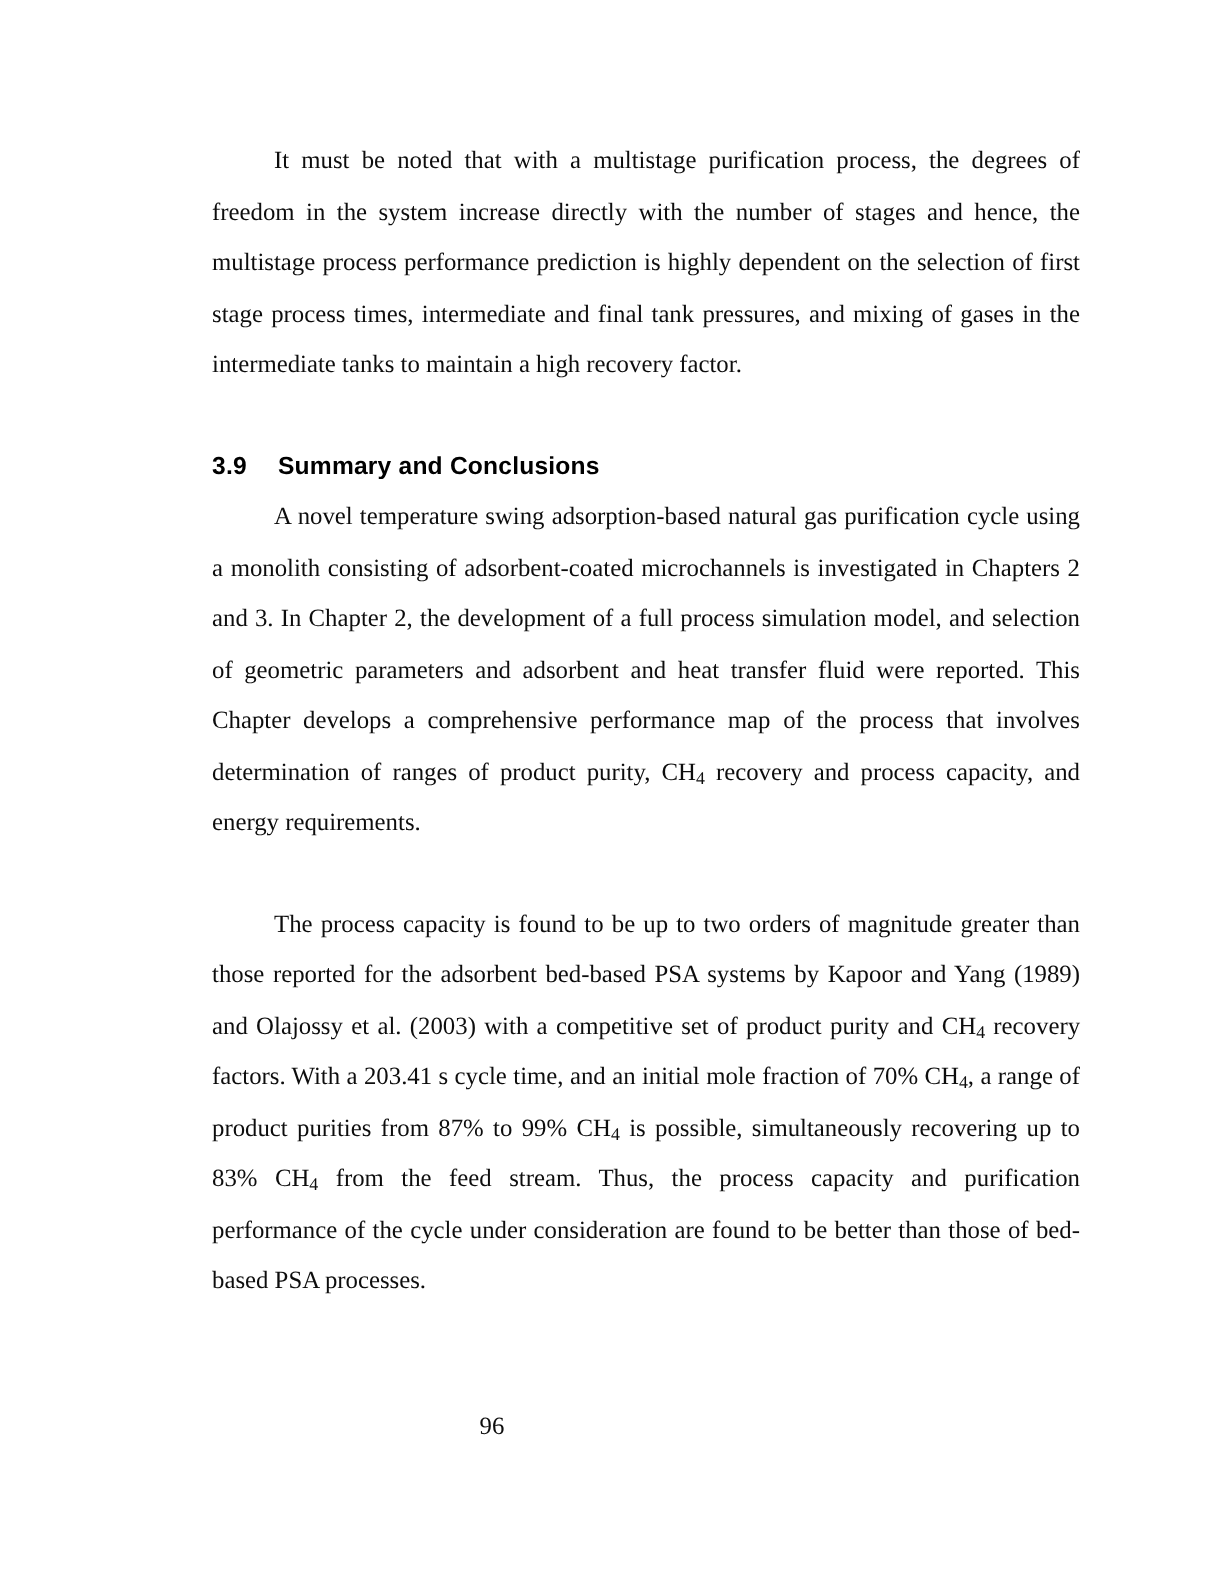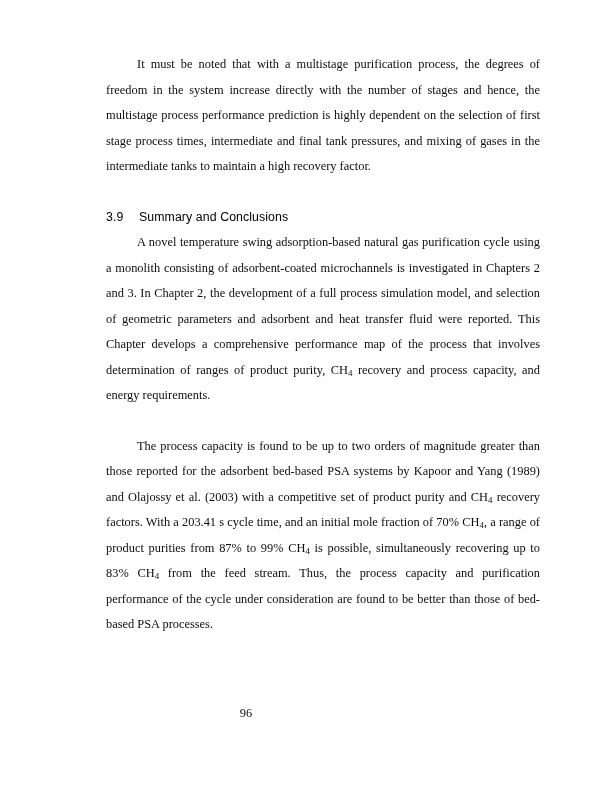--- a/index.html
+++ b/index.html
@@ -19,40 +19,40 @@
     position: absolute;
     left: 0;
     top: 0;
     width: 612px;
     height: 792px;
     background: #ffffff;
   }
   .content {
     position: absolute;
     left: 106px;
-    top: 52px;
+    top: 68px;
     width: 434px;
   }
   p.body-par {
     margin: 0 0 0 0;
     font-size: 12.4px;
     line-height: 25.5px;
     text-align: justify;
     text-indent: 31px;
     color: #0d0d0d;
     hyphens: none;
     -webkit-hyphens: none;
   }
   .gap-par {
     height: 25px;
   }
   h2.section-heading {
     font-family: "Liberation Sans", "DejaVu Sans", sans-serif;
     font-size: 12.3px;
-    font-weight: normal;
+    font-weight: bold;
     line-height: 25.5px;
     margin: 0;
     text-indent: 0;
     color: #000000;
     letter-spacing: 0.1px;
   }
   h2.section-heading .num {
     display: inline-block;
     min-width: 33px;
   }

